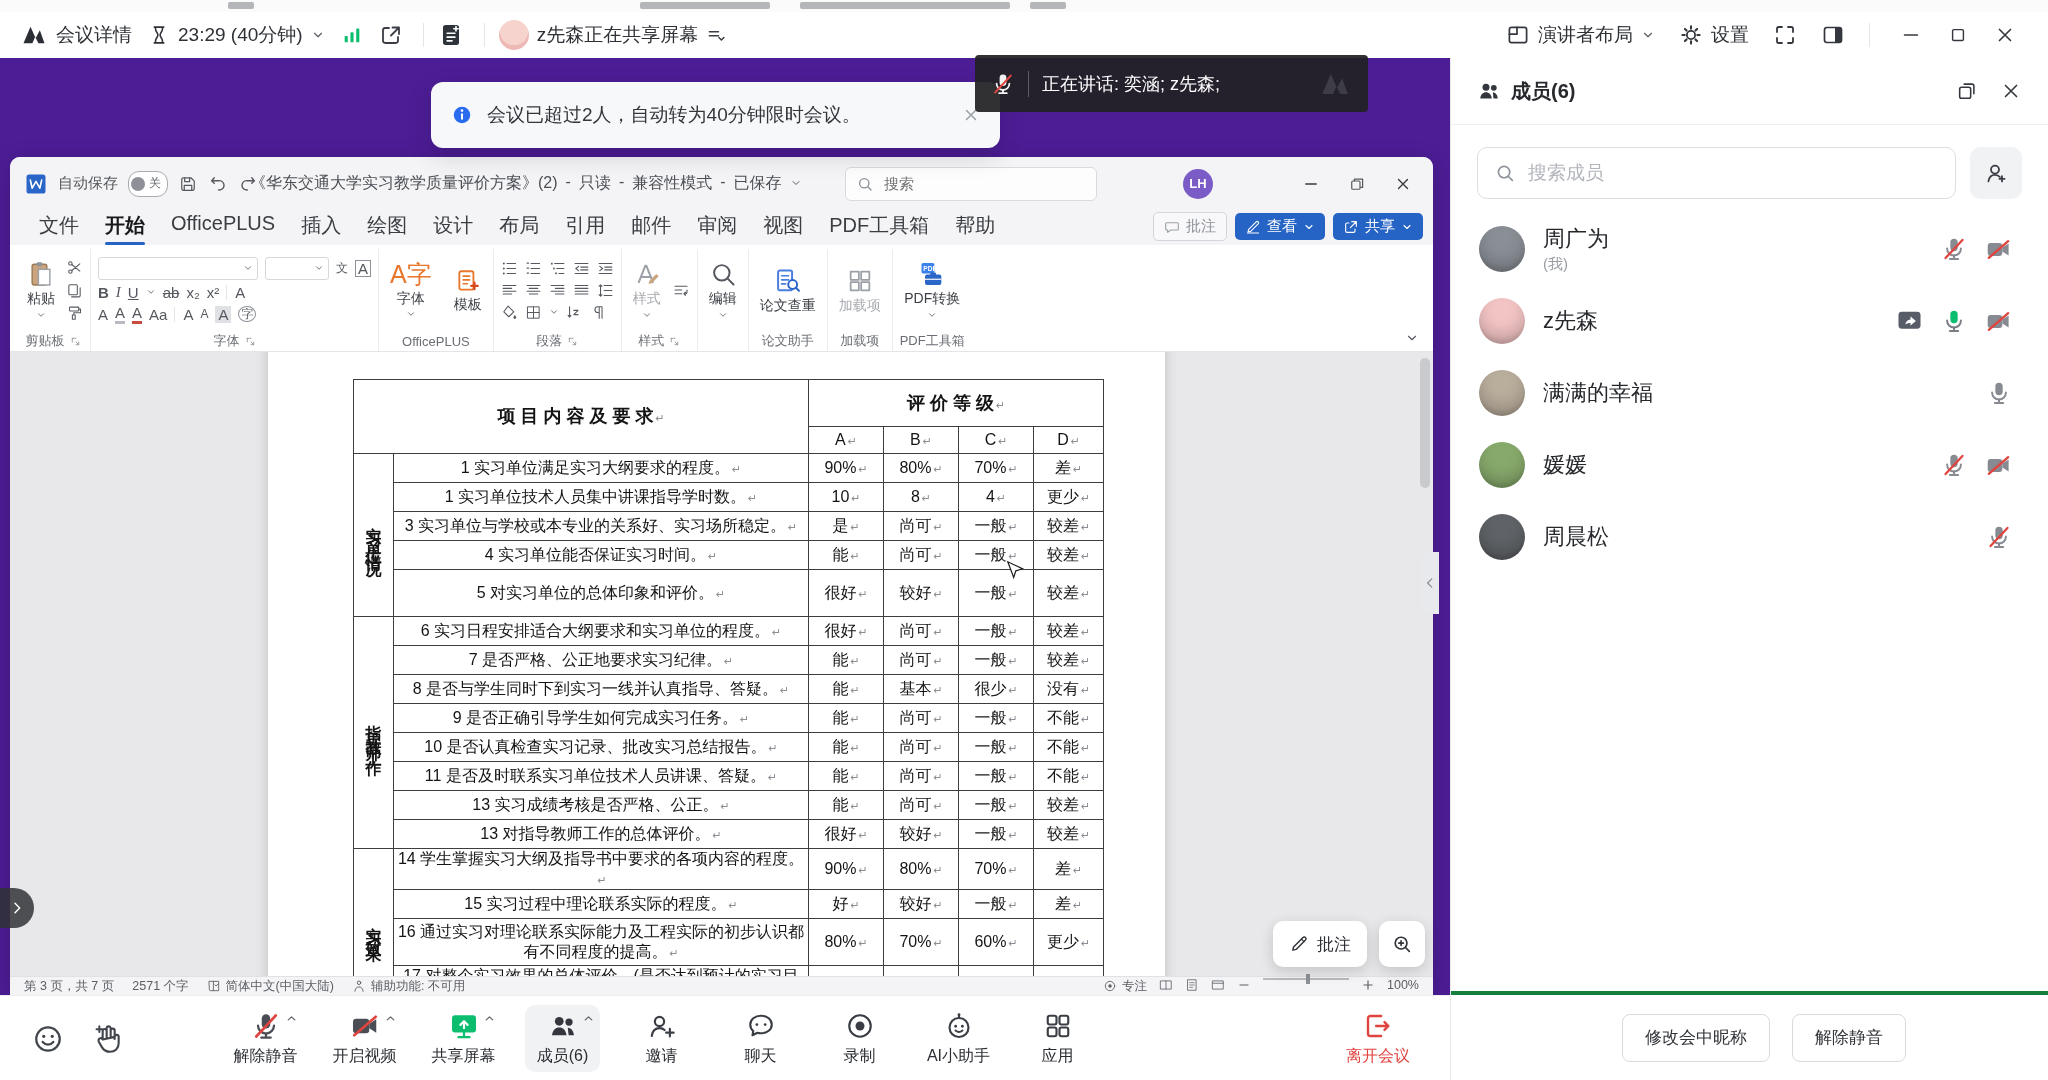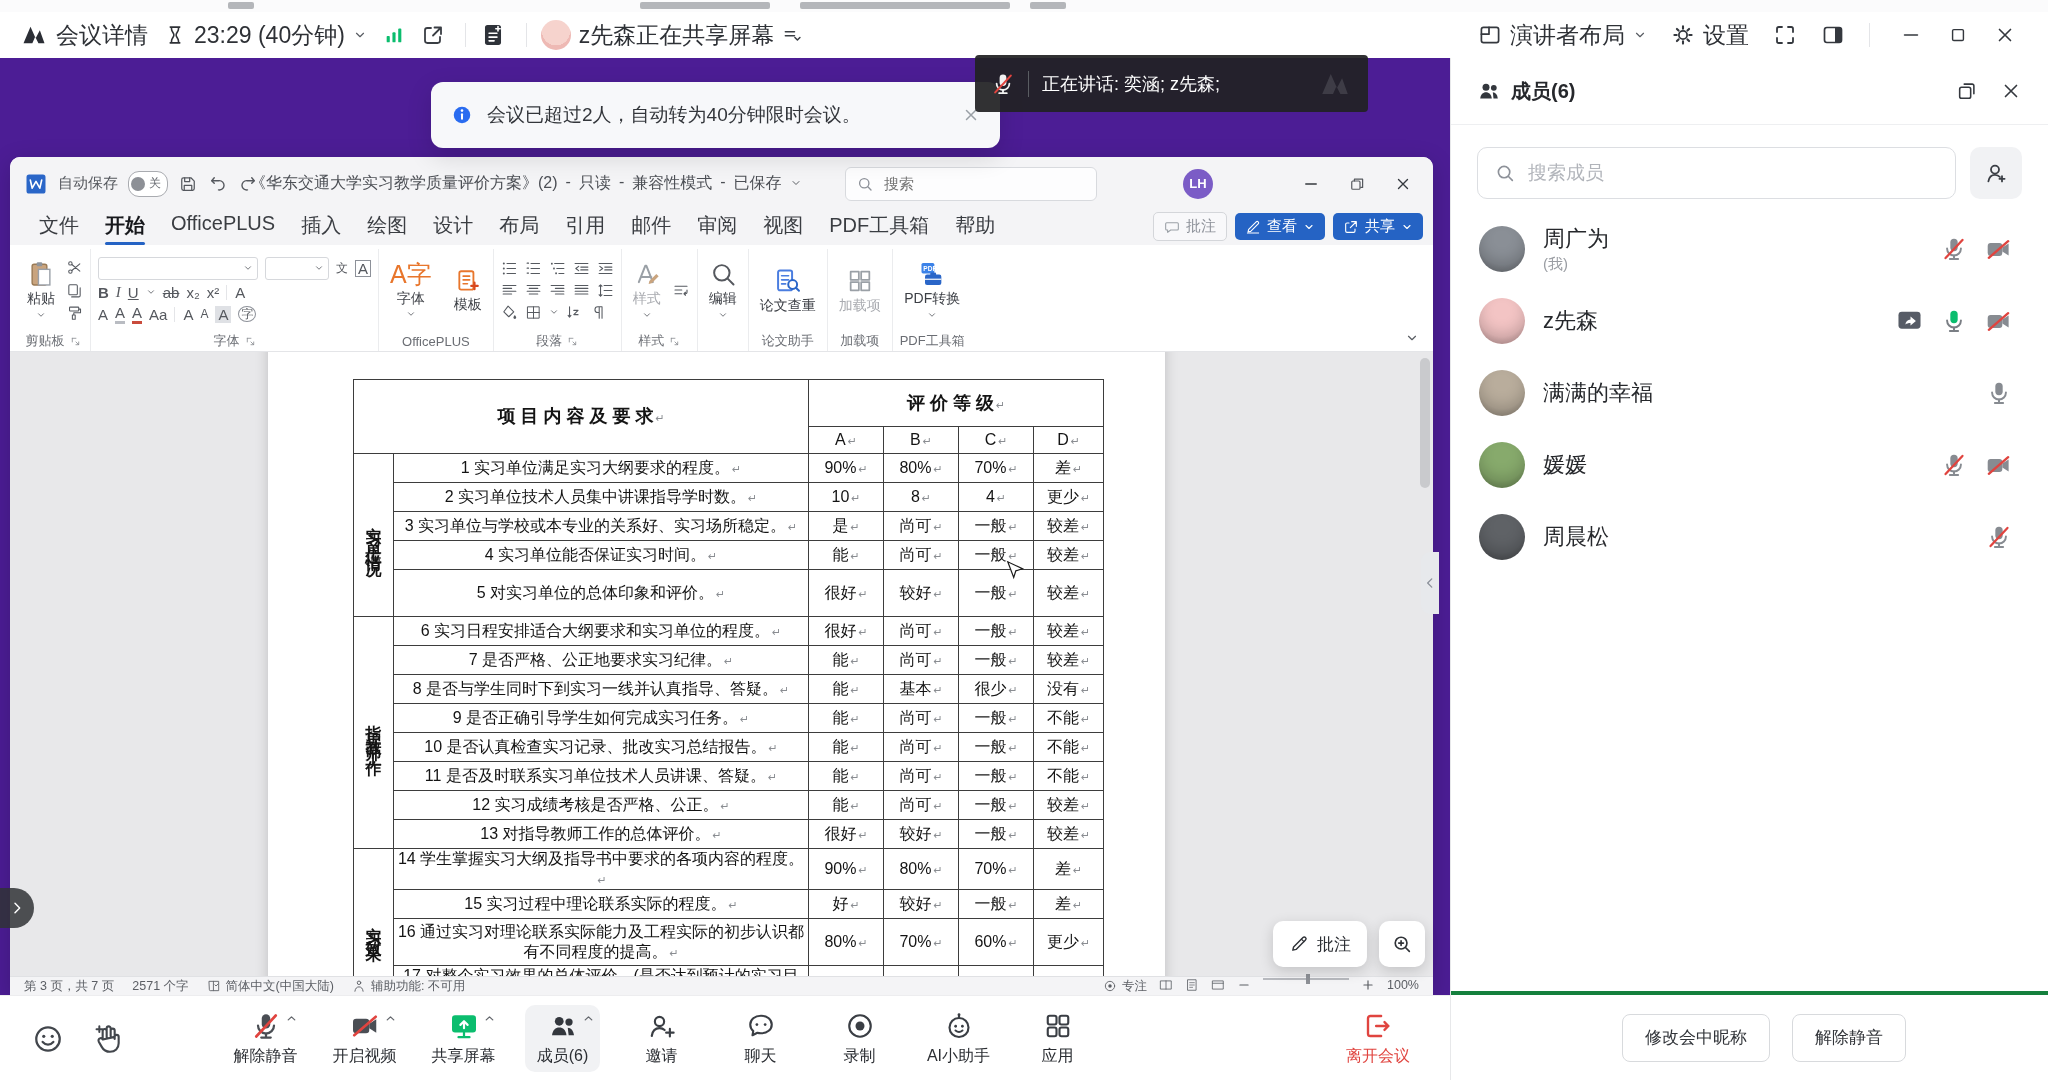--- a/index.html
+++ b/index.html
@@ -7,21 +7,21 @@
          font-family:"Liberation Sans","DejaVu Sans",sans-serif;color:#24262b;-webkit-font-smoothing:antialiased}
   svg{display:block}
   .row{display:flex;align-items:center}
 
   
   #topstrip{position:absolute;left:0;top:0;width:2048px;height:12px;background:#fbfbfc}
   .frag{position:absolute;top:2px;height:7px;background:#6e7277;opacity:.5;border-radius:2px}
 
   
   #topbar{position:absolute;left:0;top:12px;width:2036px;height:46px;background:#fff;display:flex;
-          align-items:center;padding:0 20px;box-sizing:border-box;font-size:23px;color:#2e3136;z-index:20}
+          align-items:center;padding:0 20px;box-sizing:border-box;font-size:19px;color:#2e3136;z-index:20}
   .tb-item{display:flex;align-items:center;gap:8px;margin-right:16px}
   .tb-sep{width:1px;height:24px;background:#e4e5e8;margin:0 14px 0 4px}
   .tb-right{margin-left:auto;display:flex;align-items:center;gap:24px}
   .tb-avatar{width:30px;height:30px;border-radius:50%;background:radial-gradient(circle at 50% 38%,#f6d3cd 58%,#eeb9b4 59%)}
   .winbtns{display:flex;align-items:center;gap:26px;margin-left:6px}
 
   
   #banner{position:absolute;left:431px;top:82px;width:569px;height:66px;background:#f7f8fa;border-radius:12px;
           box-shadow:0 8px 26px rgba(0,0,0,.14);display:flex;align-items:center;gap:14px;padding:0 20px;
           box-sizing:border-box;font-size:19px;color:#33363b;z-index:40}
@@ -819,21 +819,21 @@
               </tr>
             <tr class="h-norm">
                   <td class="grp-cell" rowspan="5">实习单位情况</td>
                   <td class="item-cell"><span>1 实习单位满足实习大纲要求的程度。</span><span class="pm">↵</span></td>
                   <td><span>90%</span><span class="pm">↵</span></td>
                   <td><span>80%</span><span class="pm">↵</span></td>
                   <td><span>70%</span><span class="pm">↵</span></td>
                   <td><span>差</span><span class="pm">↵</span></td>
                 </tr>
                 <tr class="h-norm">
-                  <td class="item-cell"><span>2 实习单位技术人员集中讲课指导学时数。</span><span class="pm">↵</span></td>
+                  <td class="item-cell"><span>1 实习单位技术人员集中讲课指导学时数。</span><span class="pm">↵</span></td>
                   <td><span>10</span><span class="pm">↵</span></td>
                   <td><span>8</span><span class="pm">↵</span></td>
                   <td><span>4</span><span class="pm">↵</span></td>
                   <td><span>更少</span><span class="pm">↵</span></td>
                 </tr>
                 <tr class="h-norm">
                   <td class="item-cell"><span>3 实习单位与学校或本专业的关系好、实习场所稳定。</span><span class="pm">↵</span></td>
                   <td><span>是</span><span class="pm">↵</span></td>
                   <td><span>尚可</span><span class="pm">↵</span></td>
                   <td><span>一般</span><span class="pm">↵</span></td>
@@ -890,21 +890,21 @@
                   <td><span>不能</span><span class="pm">↵</span></td>
                 </tr>
                 <tr class="h-norm">
                   <td class="item-cell"><span>11 是否及时联系实习单位技术人员讲课、答疑。</span><span class="pm">↵</span></td>
                   <td><span>能</span><span class="pm">↵</span></td>
                   <td><span>尚可</span><span class="pm">↵</span></td>
                   <td><span>一般</span><span class="pm">↵</span></td>
                   <td><span>不能</span><span class="pm">↵</span></td>
                 </tr>
                 <tr class="h-norm">
-                  <td class="item-cell"><span>12 实习成绩考核是否严格、公正。</span><span class="pm">↵</span></td>
+                  <td class="item-cell"><span>13 实习成绩考核是否严格、公正。</span><span class="pm">↵</span></td>
                   <td><span>能</span><span class="pm">↵</span></td>
                   <td><span>尚可</span><span class="pm">↵</span></td>
                   <td><span>一般</span><span class="pm">↵</span></td>
                   <td><span>较差</span><span class="pm">↵</span></td>
                 </tr>
                 <tr class="h-norm">
                   <td class="item-cell"><span>13 对指导教师工作的总体评价。</span><span class="pm">↵</span></td>
                   <td><span>很好</span><span class="pm">↵</span></td>
                   <td><span>较好</span><span class="pm">↵</span></td>
                   <td><span>一般</span><span class="pm">↵</span></td>

